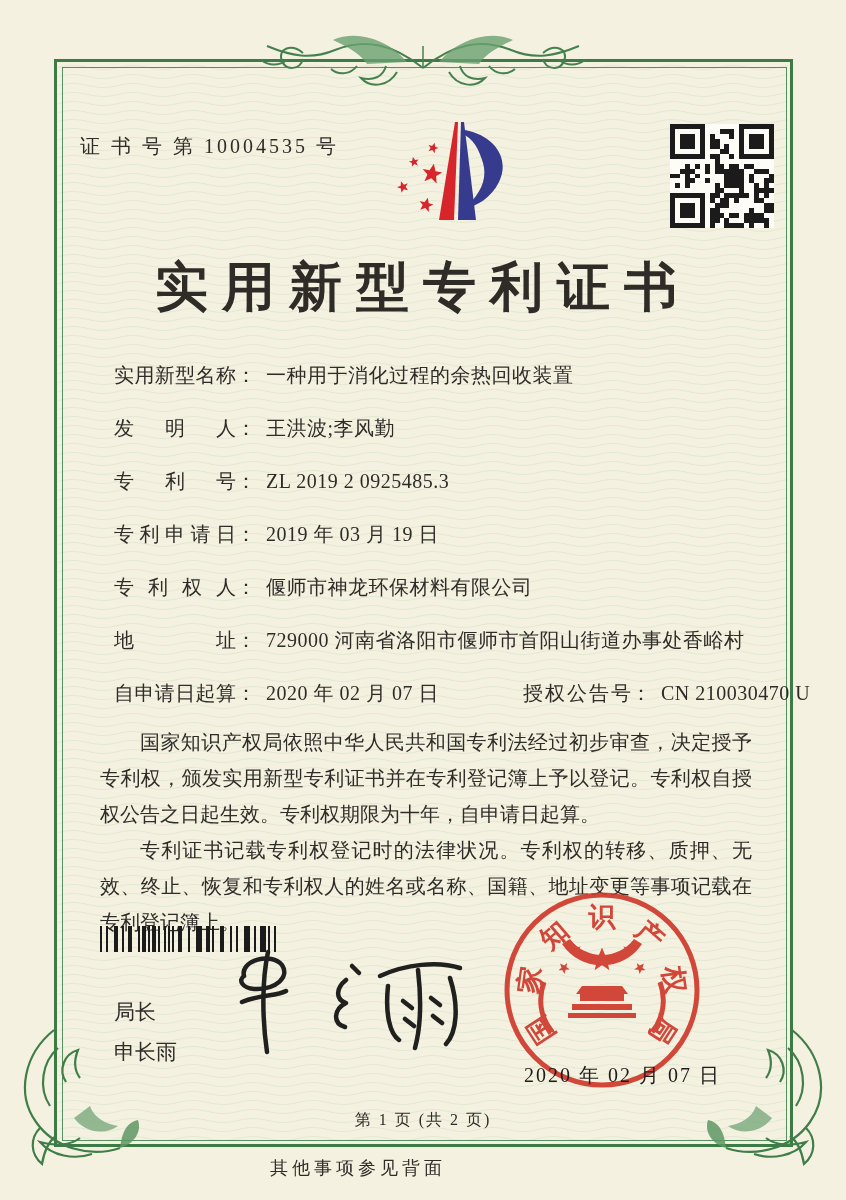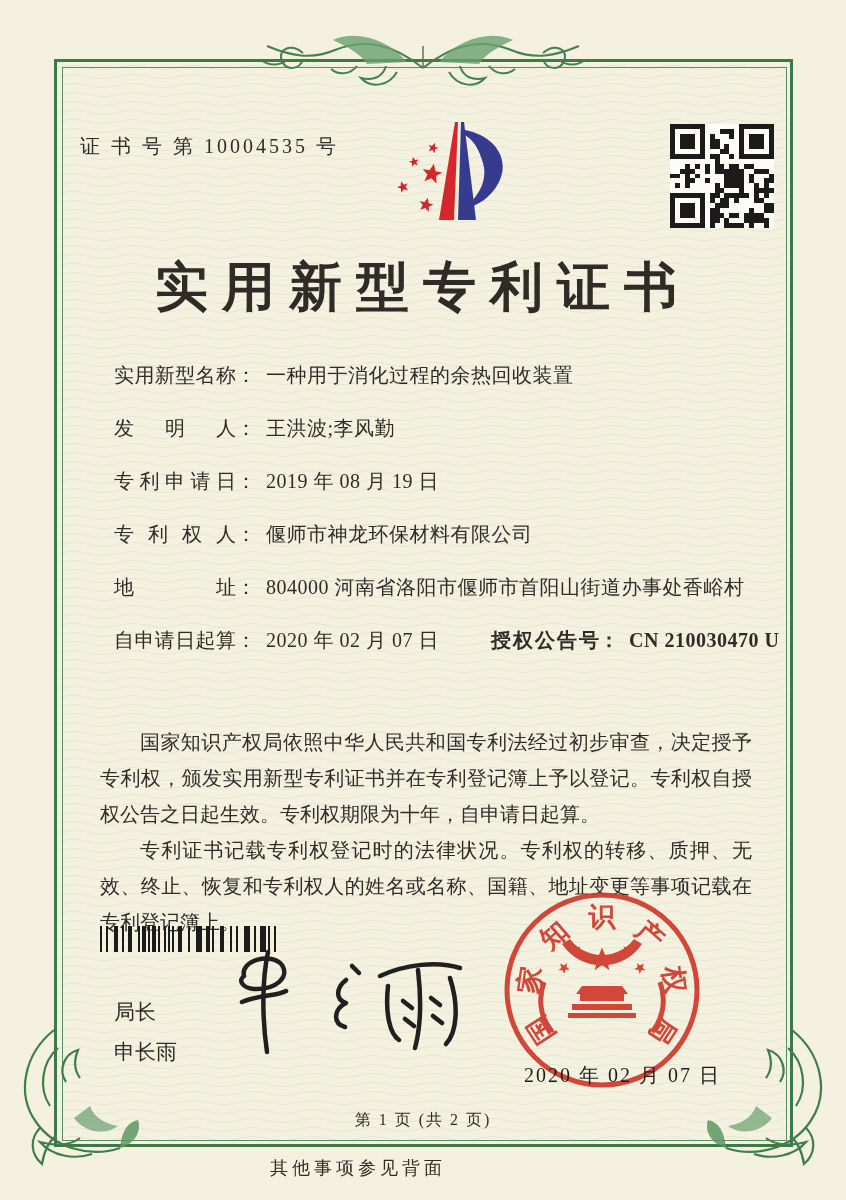--- a/index.html
+++ b/index.html
@@ -10,21 +10,21 @@
   .wavebg{position:absolute;left:58px;top:63px;pointer-events:none;}
   .certno{position:absolute;left:80px;top:126px;font-size:20px;letter-spacing:3px;margin-top:7px;}
   .logo{position:absolute;left:372px;top:108px;}
   .qr{position:absolute;left:670px;top:124px;width:104px;height:104px;background:#fdfcf6;}
   .title{position:absolute;left:0;top:252px;width:846px;text-align:center;font-size:53px;font-weight:700;letter-spacing:14px;}
   .fields{position:absolute;left:114px;top:362px;width:680px;font-size:20px;}
   .frow{margin-bottom:27px;line-height:26px;white-space:nowrap;}
   .flabel{display:inline-block;width:122px;text-align:justify;text-align-last:justify;vertical-align:top;}
   .fcolon{display:inline-block;margin-right:10px;}
   .fvalue{letter-spacing:0.5px;}
-  .pair2{display:inline-block;margin-left:52px;font-weight:bold;}
+  .pair2{display:inline-block;margin-left:84px;}
   .pair2 .flabel{width:108px;}
   .paras{position:absolute;left:100px;top:724px;width:652px;font-size:20px;line-height:36px;text-align:justify;}
   .paras p{margin:0;text-indent:2em;}
   .barcode{position:absolute;left:100px;top:926px;width:322px;height:26px;display:flex;align-items:stretch;}
   .barcode i{display:block;height:100%;}
   .director{position:absolute;left:114px;top:992px;font-size:21px;line-height:40px;font-family:"Liberation Sans","DejaVu Sans",sans-serif;}
   .signature{position:absolute;left:222px;top:946px;}
   .seal{position:absolute;left:500px;top:888px;}
   .sealdate{position:absolute;left:524px;top:1062px;font-size:20px;letter-spacing:2px;color:#1e1c1a;}
   .pageno{position:absolute;left:0;top:1110px;width:846px;text-align:center;font-size:16px;letter-spacing:2px;}
@@ -334,27 +334,30 @@
   <div class="title">实用新型专利证书</div>
 
   <div class="fields">
     <div class="frow">
       <span class="flabel">实用新型名称</span><span class="fcolon">：</span><span class="fvalue">一种用于消化过程的余热回收装置</span>
     </div>
     <div class="frow">
       <span class="flabel">发明人</span><span class="fcolon">：</span><span class="fvalue">王洪波;李风勤</span>
     </div>
     <div class="frow">
-      <span class="flabel">专利申请日</span><span class="fcolon">：</span><span class="fvalue">2019 年 08 月 19 日</span>
+      <span class="flabel">专利号</span><span class="fcolon">：</span><span class="fvalue">ZL 2019 2 0925485.3</span>
+    </div>
+    <div class="frow">
+      <span class="flabel">专利申请日</span><span class="fcolon">：</span><span class="fvalue">2019 年 03 月 19 日</span>
     </div>
     <div class="frow">
       <span class="flabel">专利权人</span><span class="fcolon">：</span><span class="fvalue">偃师市神龙环保材料有限公司</span>
     </div>
     <div class="frow">
-      <span class="flabel">地址</span><span class="fcolon">：</span><span class="fvalue">804000 河南省洛阳市偃师市首阳山街道办事处香峪村</span>
+      <span class="flabel">地址</span><span class="fcolon">：</span><span class="fvalue">729000 河南省洛阳市偃师市首阳山街道办事处香峪村</span>
     </div>
     <div class="frow">
       <span class="flabel">自申请日起算</span><span class="fcolon">：</span><span class="fvalue">2020 年 02 月 07 日</span><span class="pair2"><span class="flabel">授权公告号</span><span class="fcolon">：</span><span class="fvalue">CN 210030470 U</span></span>
     </div>
   </div>
 
   <div class="paras">
     <p>国家知识产权局依照中华人民共和国专利法经过初步审查，决定授予专利权，颁发实用新型专利证书并在专利登记簿上予以登记。专利权自授权公告之日起生效。专利权期限为十年，自申请日起算。</p>
     <p>专利证书记载专利权登记时的法律状况。专利权的转移、质押、无效、终止、恢复和专利权人的姓名或名称、国籍、地址变更等事项记载在专利登记簿上。</p>
   </div>

